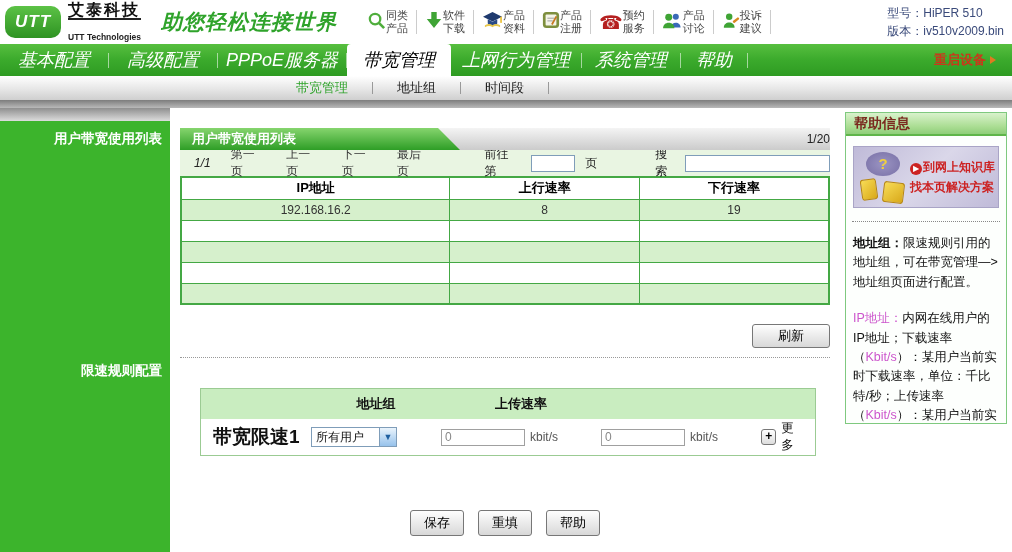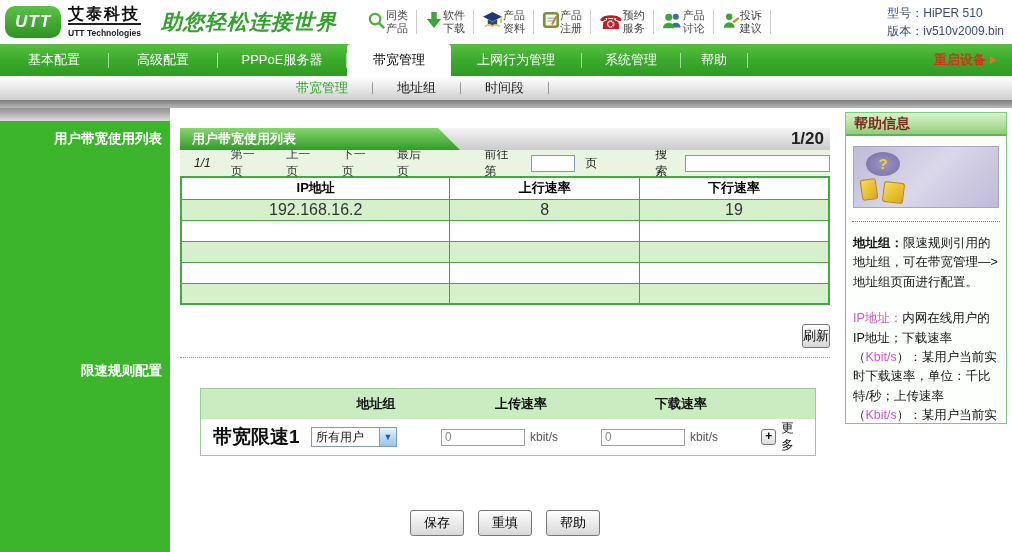--- a/index.html
+++ b/index.html
@@ -7,41 +7,41 @@
   body { font-family:"Liberation Sans","DejaVu Sans",sans-serif; background:#fff; }
   .page { width:1012px; height:552px; position:relative; }
 
   
   .header { height:44px; display:flex; align-items:center; background:#fff; }
   .logo-badge { width:56px; height:32px; margin-left:5px; background:linear-gradient(180deg,#5CC246,#2E9322);
     border-radius:10px; color:#fff; font-weight:bold; font-style:italic; font-size:17px;
     display:flex; align-items:center; justify-content:center; flex:0 0 auto; letter-spacing:1px;}
   .brand { margin-left:7px; line-height:1.05; }
   .brand-cn { font-size:16px; font-weight:bold; color:#111; letter-spacing:2px; }
-  .brand-en { font-size:8.5px; font-weight:bold; color:#222; border-top:2px solid #222; padding-top:4px; }
+  .brand-en { font-size:8.5px; font-weight:bold; color:#222; border-top:2px solid #222; padding-top:13px; }
   .slogan { margin-left:20px; font-size:21px; font-weight:bold; font-style:italic; color:#2FA32B; letter-spacing:1px; white-space:nowrap; }
   .toolbar { display:flex; align-items:center; margin-left:22px; }
   .tool { display:flex; align-items:center; padding:0 8px; cursor:pointer; }
   .tool-label { font-size:11px; color:#444; line-height:1.2; white-space:nowrap; }
   .tool-sep { width:1px; height:24px; background:#ccc; }
   .phone-glyph { font-size:19px; color:#B52020; line-height:1; }
   .device-info { margin-left:auto; margin-right:8px; font-size:12px; color:#3A4A7A; line-height:1.5; white-space:nowrap; }
 
   
   .nav { height:32px; background:linear-gradient(180deg,#57BF3F 0%,#3BAA2C 50%,#2E9B22 100%); display:flex; align-items:stretch; }
   .start-zone { width:170px; display:flex; align-items:center; flex:0 0 auto; }
   .start-btn { margin-left:8px; width:78px; height:26px; border-radius:13px;
     background:radial-gradient(ellipse at 50% 22%, #C6EEF7 0%, #62C6E1 45%, #1E93BE 100%);
     border:1px solid #177FA6; color:#fff; font-weight:bold; font-size:13px;
     display:flex; align-items:center; justify-content:center; position:relative; cursor:pointer;
     text-shadow:0 1px 1px rgba(0,0,0,.4); }
   .start-btn::after { content:""; position:absolute; bottom:0px; left:50%; transform:translateX(-50%);
     border:4px solid transparent; border-top:5px solid #eaf7fb; }
-  .nav-item { display:flex; align-items:center; justify-content:center; color:#fff; font-size:13px;
-    flex:0 0 auto; cursor:pointer; white-space:nowrap; }
+  .nav-item { display:flex; align-items:center; justify-content:center; color:#fff; font-size:18px;
+    flex:0 0 auto; cursor:pointer; white-space:nowrap;font-style:italic; }
   .nav-sep { width:1px; background:rgba(255,255,255,.55); height:15px; align-self:center; }
   .w1{width:108px}.w2{width:108px}.w3{width:128px}.w5{width:130px}.w6{width:98px}.w7{width:66px}
   .nav-item.active { width:104px; background:#fff; color:#000; border-radius:4px 4px 0 0; }
   .nav-restart { margin-left:auto; display:flex; align-items:center; padding-right:12px; cursor:pointer;
     color:#C9381B; font-size:13px; font-weight:bold; }
   .nav-restart::after { content:""; display:inline-block; margin-left:4px;
     border:4px solid transparent; border-left:6px solid #E07A20; }
 
   
   .subnav { height:24px; background:linear-gradient(180deg,#FFFFFF 0%,#E6E6E6 55%,#CFCFCF 100%); display:flex; align-items:center; }
@@ -60,41 +60,41 @@
   .sidebar-label.second { margin-top:214px; }
 
   .main { flex:1 1 auto; background:#fff; padding:0 15px 0 10px; position:relative; }
 
   .panel-titlebar { margin-top:20px; height:22px; background:linear-gradient(180deg,#F4F4F4,#CBCBCB);
     display:flex; align-items:center; position:relative; }
   .panel-tab { position:absolute; left:0; top:0; height:22px; width:280px;
     background:linear-gradient(180deg,#86D56E,#2E9E26);
     clip-path:polygon(0 0, 258px 0, 280px 100%, 0 100%);
     color:#fff; font-weight:bold; font-size:13px; display:flex; align-items:center; padding-left:12px; }
-  .page-indicator { margin-left:auto; font-size:17px; font-weight:bold; color:#222; padding-right:6px; }
+  .page-indicator { margin-left:auto; font-size:12px; font-weight:normal; color:#222; }
 
   .pager { height:26px; background:#E9F5E2; display:flex; align-items:center; font-size:12px; color:#222; }
   .pager-pos { margin-left:14px;font-style:italic; }
   .pager-link { margin-left:20px; color:#333; cursor:pointer; }
   .goto-label { margin-left:52px; }
   .goto-input { width:44px; margin-left:8px; }
   .goto-suffix { margin-left:10px; }
   .search-label { margin-left:58px; }
   .search-input { width:145px; margin-left:6px; }
   .tinput { height:17px; border:1px solid #7F9DB9; font-size:12px; padding:0 2px; background:#fff; font-family:inherit; }
 
   table.dtable { width:100%; border-collapse:collapse; border:2px solid #44A844; }
   .dtable th, .dtable td { border:1px solid #44A844; }
   .dtable th { height:22px; font-size:13px; color:#000; background:#fff; font-weight:bold; }
-  .dtable td { height:21px; font-size:16px; text-align:center; color:#333; }
+  .dtable td { height:21px; font-size:12px; text-align:center; color:#333; }
   tr.alt { background:#D6F0CC; }
 
   .refresh-row { display:flex; justify-content:flex-end; margin-top:19px; }
   .btn { background:linear-gradient(180deg,#FEFEFE,#E7E7E7 60%,#D8D8D8); border:1px solid #777;
-    border-radius:3px; font-size:13px; padding:2px 0; color:#000; font-family:inherit; cursor:pointer; }
+    border-radius:3px; font-size:13px; padding:2px 25px; color:#000; font-family:inherit; cursor:pointer; }
   .dotted-sep { border-top:1px dotted #999; margin-top:9px; }
 
   .form-box { margin:30px 14px 0 20px; border:1px solid #9BCB93; background:#fff; }
   .form-grid { display:grid; grid-template-columns:110px 130px 160px 160px 1fr; }
   .form-header { background:#C9EDC0; height:30px; }
   .form-header > div { display:flex; align-items:center; justify-content:center;
     font-size:13px; font-weight:bold; color:#111; }
   .form-row { height:36px; }
   .form-row > div { display:flex; align-items:center; }
   .rule-label { padding-left:12px; font-size:19px; font-weight:bold; color:#111; }
@@ -332,21 +332,20 @@
         <button class="btn">刷新</button>
       </div>
 
       <div class="dotted-sep"></div>
 
       <div class="form-box">
         <div class="form-grid form-header">
           <div></div>
           <div>地址组</div>
           <div>上传速率</div>
-          <div>下载速率</div>
           <div></div>
         </div>
         <div class="form-grid form-row">
           <div class="rule-label">带宽限速1</div>
           <div>
             <div class="sel">
               <span class="sel-text">所有用户</span>
               <span class="sel-arrow">▼</span>
             </div>
           </div>
@@ -373,20 +372,24 @@
     </div>
 
     <div class="help-panel">
       <div class="help-titlebar">
         <span class="help-title">帮助信息</span>
       </div>
       <div class="help-banner">
         <div class="q-bubble">?</div>
         <div class="yellow-block yb1"></div>
         <div class="yellow-block yb2"></div>
+        <div class="banner-text">
+          <span class="play-icon">▶</span><span>到网上知识库</span><br>
+          <span>找本页解决方案</span>
+        </div>
       </div>
       <div class="help-sep"></div>
       <div class="help-body">
         <p class="hp">
           <span class="hb">地址组：</span><span>限速规则引用的地址组，可在带宽管理—&gt;地址组页面进行配置。</span>
         </p>
         <p class="hp">
           <span class="magenta">IP地址：</span><span>内网在线用户的IP地址；下载速率（</span><span class="magenta">Kbit/s</span><span>）：某用户当前实时下载速率，单位：千比特/秒；上传速率（</span><span class="magenta">Kbit/s</span><span>）：某用户当前实时上传速率，单位：千比特/秒。</span>
         </p>
 

